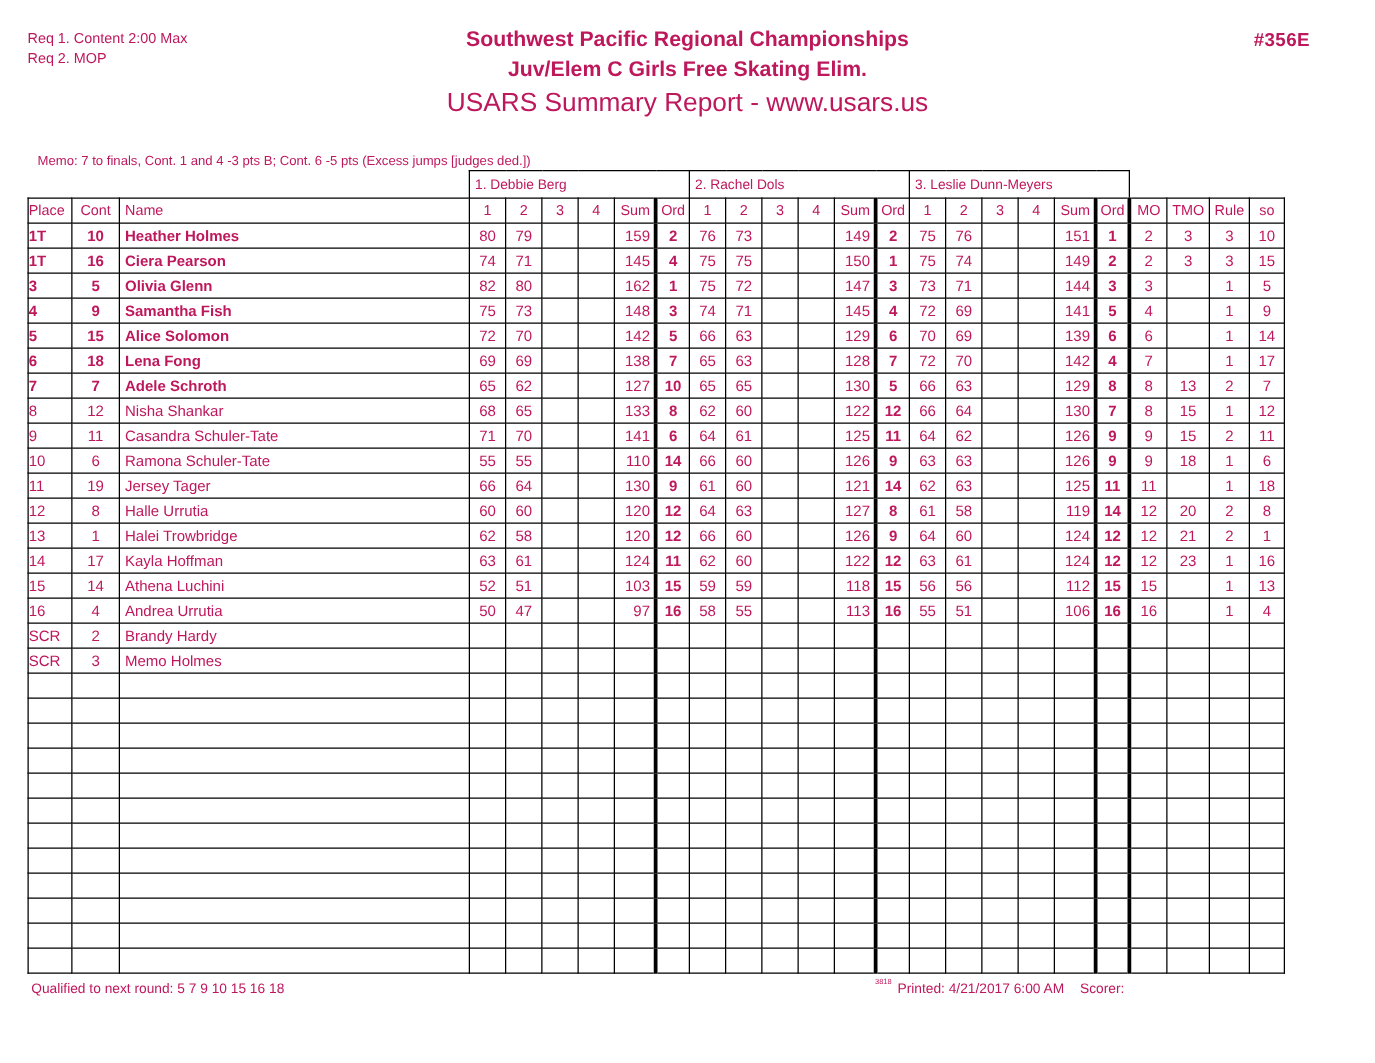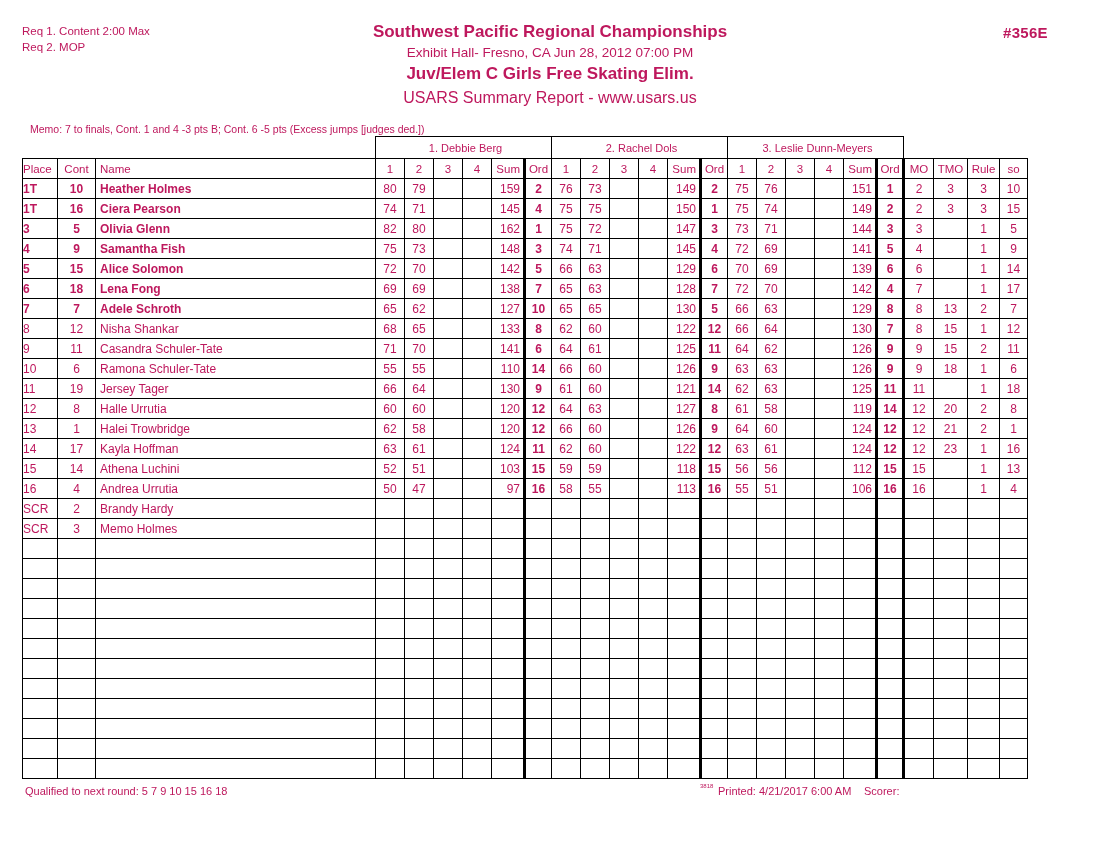--- a/index.html
+++ b/index.html
@@ -7,29 +7,29 @@
   .page {
     position:relative; width:1100px; height:850px; background:#ffffff;
     font-family:"Liberation Sans", sans-serif; color:#be185d; overflow:hidden;
   }
   .reqs { position:absolute; left:22px; top:23px; font-size:11.5px; line-height:16px; }
   .evtnum { position:absolute; left:1003px; top:24px; font-size:15px; font-weight:bold; letter-spacing:.3px; }
   .center-head { position:absolute; left:0; right:0; top:22px; text-align:center; }
   .title  { font-size:17px; font-weight:bold; }
   .venue  { font-size:13.5px; margin-top:3px; }
   .event  { font-size:17px; font-weight:bold; margin-top:4px; }
-  .report { font-size:16px; margin-top:5px; }
+  .report { font-size:21px; margin-top:5px; }
   .memo { position:absolute; left:30px; top:123px; font-size:10.5px; }
 
   table { position:absolute; left:22px; top:136px; border-collapse:collapse; table-layout:fixed; }
   td {
     border:1px solid #000; height:20px; padding:0; font-size:12px;
     text-align:center; overflow:hidden; white-space:nowrap; vertical-align:middle;
   }
-  tr.jrow td { height:22px;text-align:center; }
+  tr.jrow td { height:22px; }
   td.nob   { border:none; background:transparent; }
   td.jname { text-align:left; padding-left:4px; font-size:11px; border:1px solid #000; }
   tr.hrow td { font-size:11.5px; }
   td.nm  { text-align:left; padding-left:4px;margin-top:32px; }
   td.pl  { text-align:left; padding-left:0; }
   td.sum { text-align:right; padding-right:3px; }
   td.ord { font-weight:bold; }
   td.thick { border-right-width:3px; }
   td.b { font-weight:bold; }
 
@@ -46,21 +46,20 @@
 
   <div class="reqs">
     <div>Req 1.  Content 2:00 Max</div>
     <div>Req 2.  MOP</div>
   </div>
 
   <div class="evtnum">#356E</div>
 
   <div class="center-head">
     <div class="title">Southwest Pacific Regional Championships</div>
-    <div class="venue">Exhibit Hall-  Fresno, CA  Jun 28, 2012  07:00 PM</div>
     <div class="event">Juv/Elem C Girls Free Skating  Elim.</div>
     <div class="report">USARS Summary Report - www.usars.us</div>
   </div>
 
   <div class="memo">Memo: 7 to finals, Cont. 1 and 4 -3 pts B; Cont. 6 -5 pts (Excess jumps [judges ded.])</div>
 
   <table>
       <colgroup>
         <col style="width: 35px;">
         <col style="width: 38px;">

